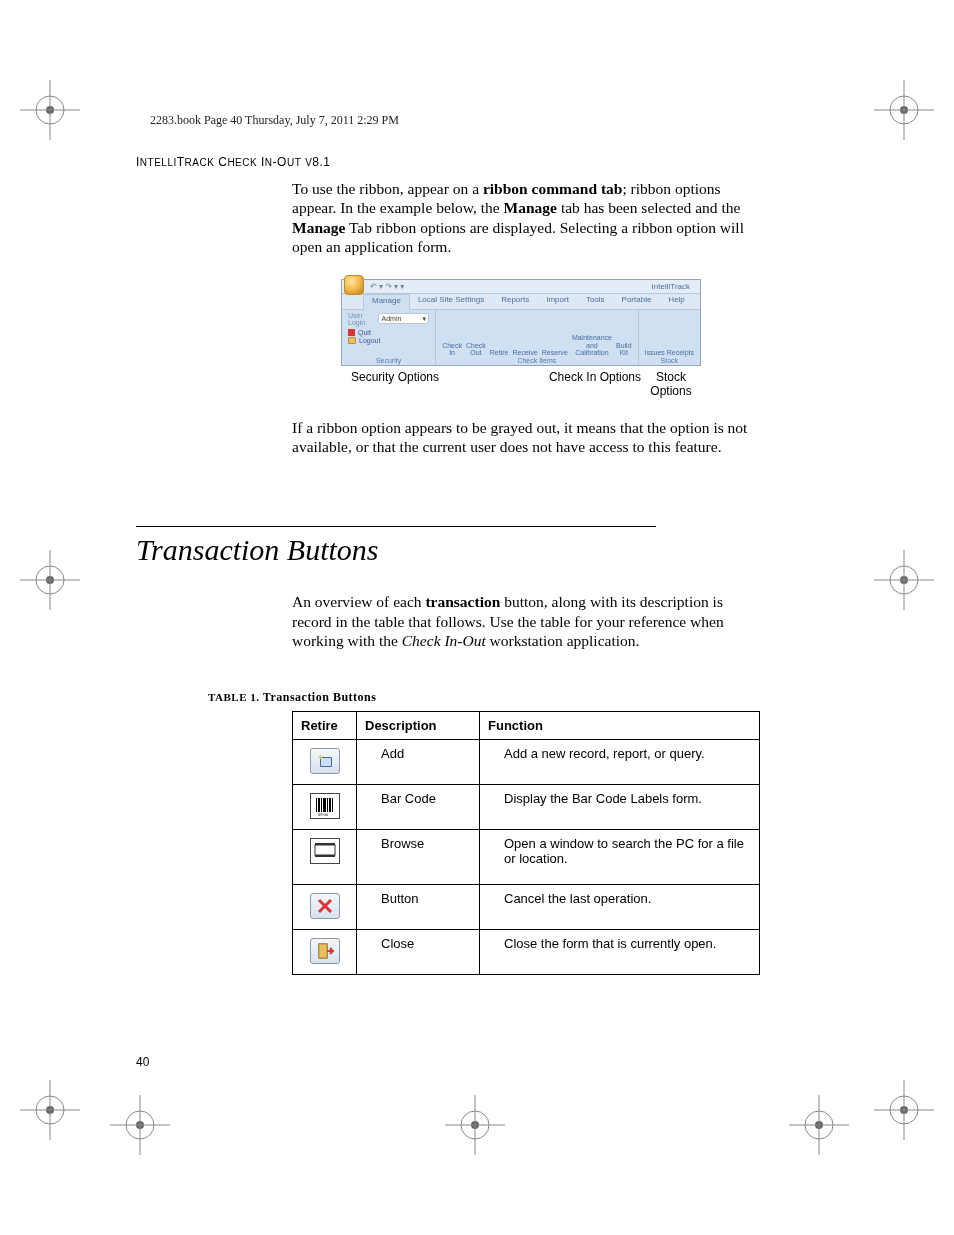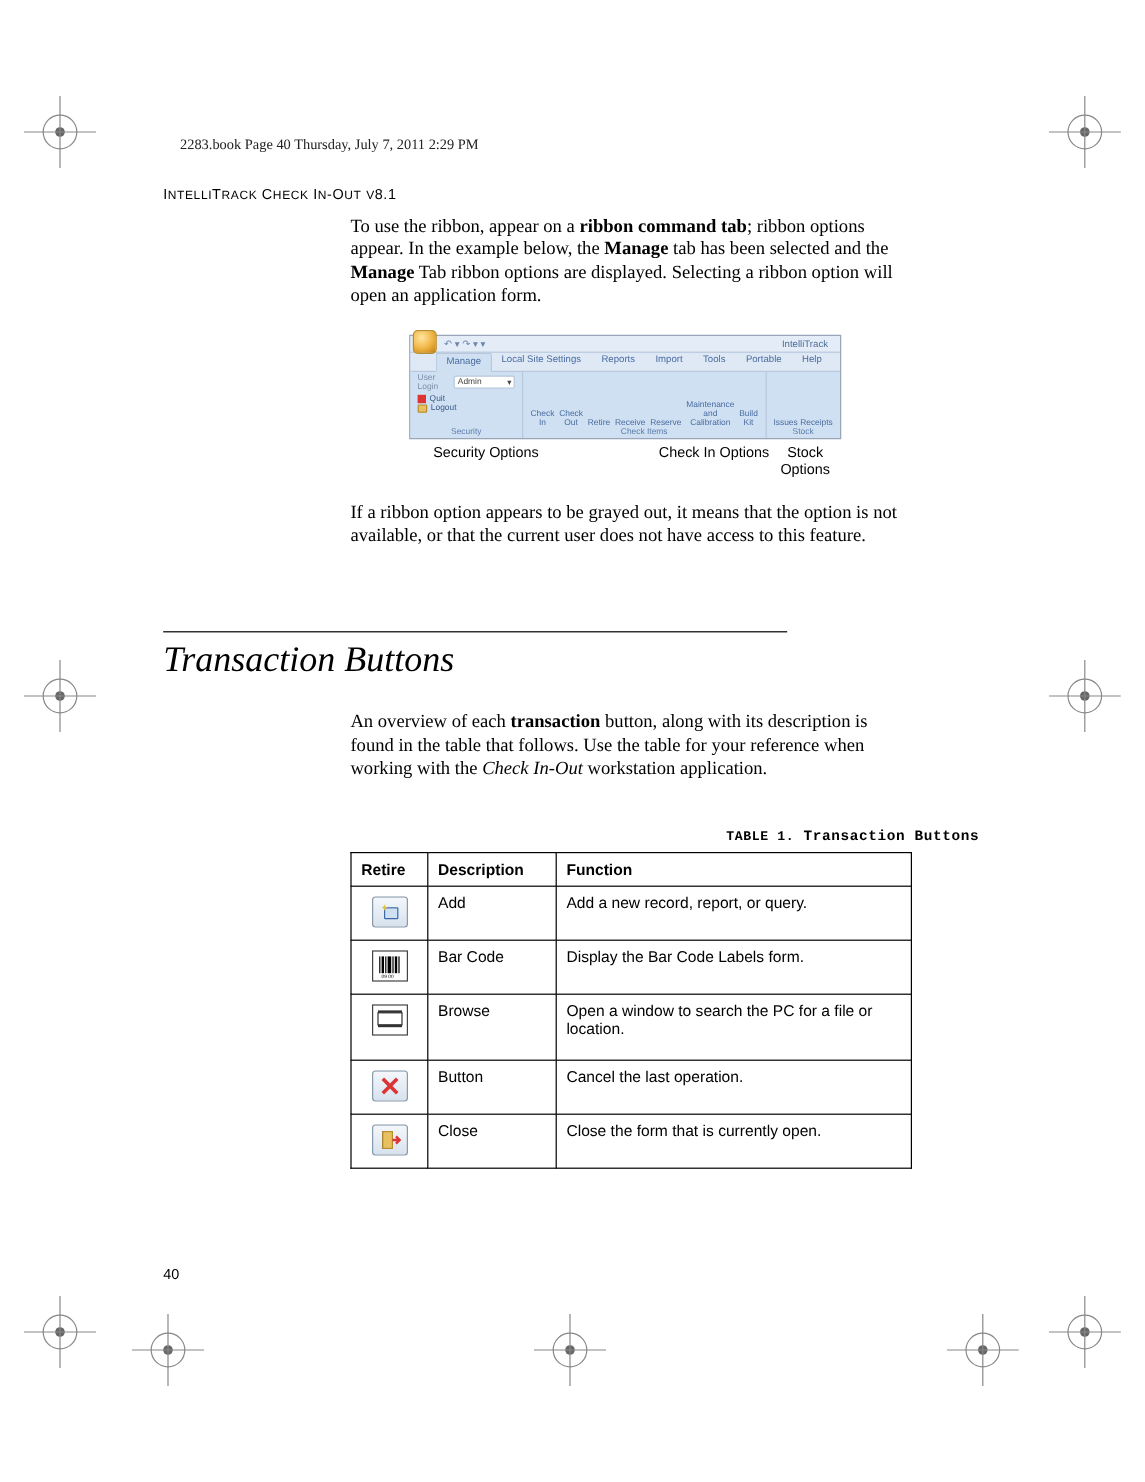--- a/index.html
+++ b/index.html
@@ -158,59 +158,58 @@
     display:flex; gap:2px; align-items:flex-end; height:100%;
     justify-content: space-around;
     padding-top: 20px;
   }
   .caption-row {
     display:flex;
     margin-top: 4px;
     font-family: Arial, Helvetica, sans-serif;
     font-size: 12px;
   }
-  .caption-sec { width: 108px; text-align:right; }
+  .caption-sec { width: 108px; text-align:center; }
   .caption-chk { flex:1; text-align:right; }
   .caption-stk { width: 60px; text-align:center; }
   .section-heading {
     font-family: "Times New Roman", Times, serif;
     font-style: italic;
     font-size: 30px;
     font-weight: normal;
     margin-top: 70px;
     border-top: 1px solid #000;
     padding-top: 6px;
     width: 520px;
   }
   .intro-para {
     margin-left: 156px;
     width: 470px;
     font-size: 15.5px;
     line-height: 1.25;
     margin-top: 24px;
   }
   .table-caption {
-    margin-left: 116px;
-    font-family: Liberation Mono, monospace;
+    margin-left: 72px;
+    font-family: Liberation Serif, serif;
     font-size: 12px;
     margin-top: 40px;
-    text-align: right;
   }
   .table-caption b { letter-spacing: 0.5px; }
   .tx-table {
     margin-left: 156px;
     margin-top: 6px;
     border-collapse: collapse;
     width: 468px;
     font-family: Arial, Helvetica, sans-serif;
     font-size: 13px;
   }
   .tx-table th, .tx-table td {
     border: 1px solid #000;
-    padding: 6px 8px 18px 8px;
+    padding: 6px 8px 18px 24px;
     vertical-align: top;
     text-align: left;
   }
   .tx-table th {
     font-weight: bold;
     padding: 6px 8px;
   }
   .tx-table td.btn-cell {
     text-align: center;
     padding: 8px 4px;
@@ -384,21 +383,21 @@
       <div class="caption-chk">Check In Options</div>
       <div class="caption-stk">Stock<br>Options</div>
     </div>
   </div>
 
   <div class="body-para2">If a ribbon option appears to be grayed out, it means that the option is not available, or that the current user does not have access to this feature.</div>
 
   <h2 class="section-heading">Transaction Buttons</h2>
 
   <div class="intro-para">
-    <span>An overview of each </span><b>transaction</b><span> button, along with its description is found in the table that follows. Use the table for your reference when working with the </span><i>Check In-Out</i><span> workstation application.</span>
+    <span>An overview of each </span><b>transaction</b><span> button, along with its description is record in the table that follows. Use the table for your reference when working with the </span><i>Check In-Out</i><span> workstation application.</span>
   </div>
 
   <div class="table-caption">
     <b style="font-size:11px;">TABLE 1.</b><b> Transaction Buttons</b>
   </div>
 
   <table class="tx-table">
     <tbody>
         <tr>
       <th>Retire</th>

